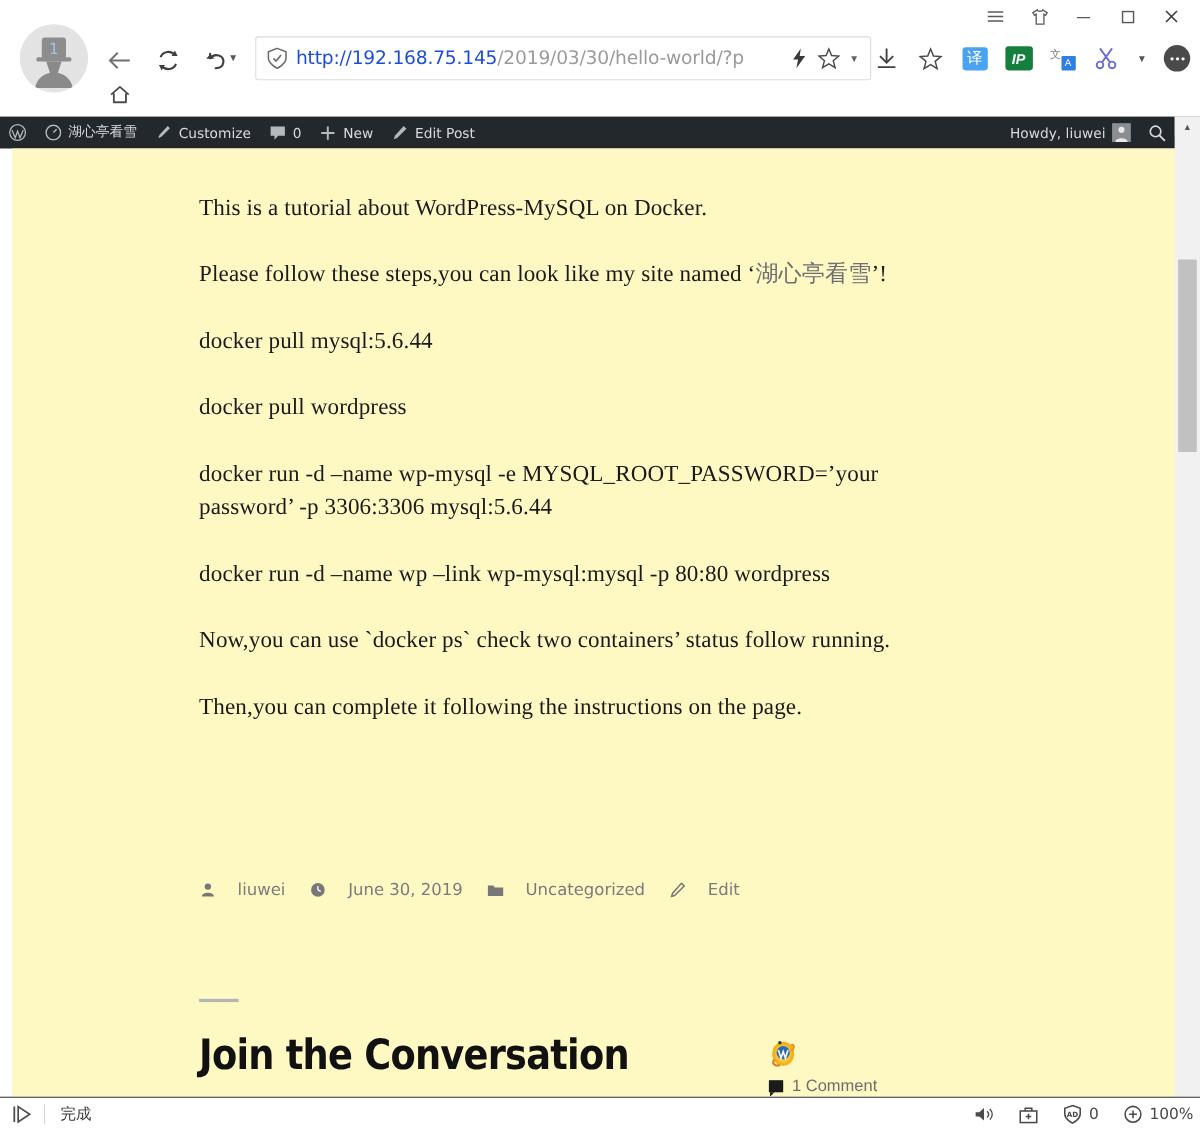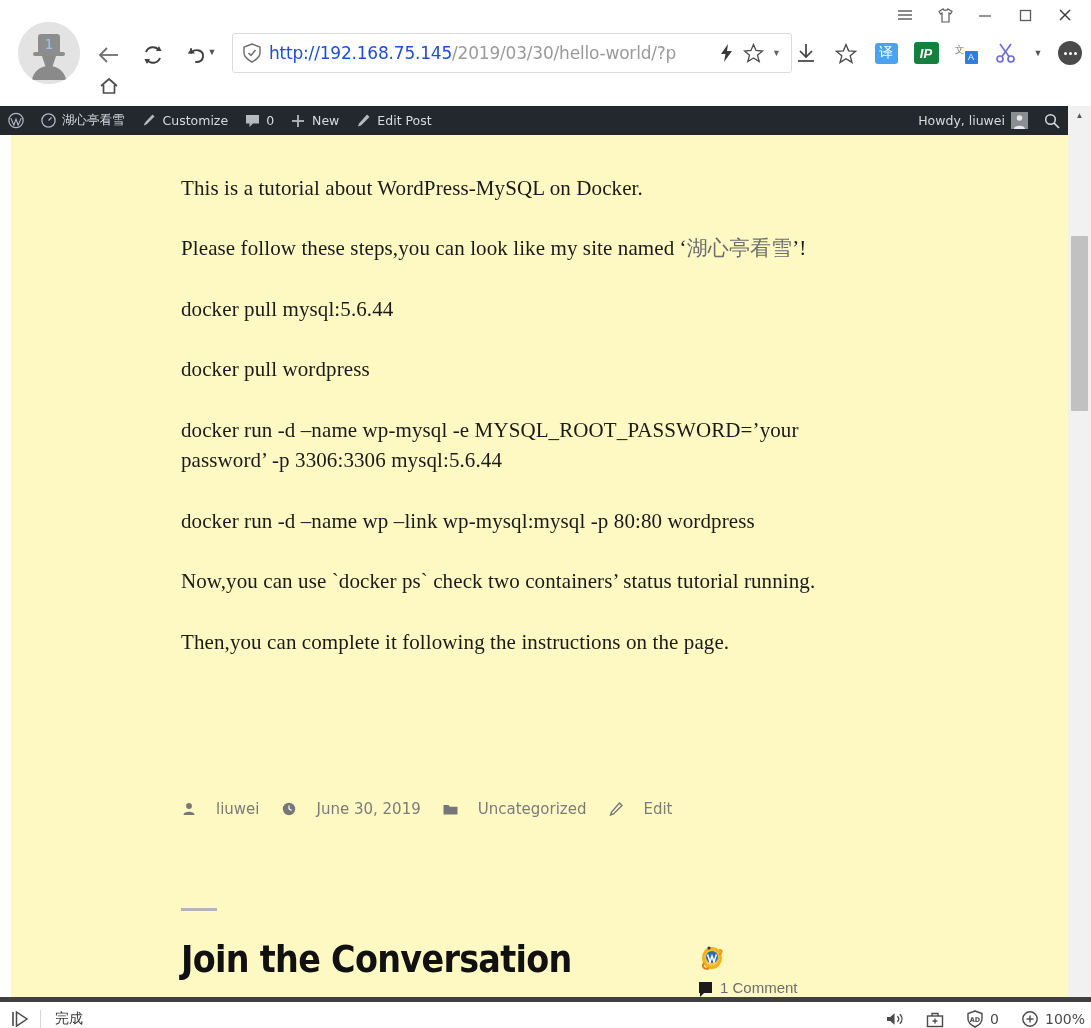--- a/index.html
+++ b/index.html
@@ -189,22 +189,22 @@
     background: #f1f1f1;
   }
   .sb-thumb {
     position: absolute; left: 3px; top: 130px; width: 17px; height: 175px; background: #c1c1c1; border-radius: 1px;
   }
   .corner-dark { position:absolute; right:0; top:106px; width:23px; height:18px; background:#23282d; }
 
   
   .statusbar {
     position: absolute; left: 0; bottom: 0; width: 1091px; height: 31px;
-    background: #ffffff; border-top: 5px solid #404040;
-    display: flex; align-items: flex-end; font-size: 13.5px; color: #4a4a4a;
+    background: #ffffff; border-top: 1px solid #404040;
+    display: flex; align-items: center; font-size: 13.5px; color: #4a4a4a;
     font-family: "DejaVu Sans", sans-serif;
   }
   .sb-play { width: 40px; display: flex; align-items: center; justify-content: center; color: #4a4a4a;}
   .sb-div { width: 1px; height: 18px; background: #d6d6d6; }
   .sb-status { padding-left: 14px; color: #3b3b3b; font-size: 14px;}
   .sb-right { margin-left: auto; display: flex; align-items: center; gap: 22px; padding-right: 6px; }
   .sb-ritem { display: flex; align-items: center; gap: 6px; color: #4a4a4a; font-size: 14px;}
   .sb-ico { width: 18px; height: 18px; display:flex; align-items:center; justify-content:center;}
 </style>
 </head>
@@ -462,21 +462,21 @@
   </div>
 
   <div class="content">
     <div class="post-body">
       <p class="para first">This is a tutorial about WordPress-MySQL on Docker.</p>
       <p class="para"><span>Please follow these steps,you can look like my site named ‘</span><span class="cn">湖心亭看雪</span><span>’!</span></p>
       <p class="para">docker pull mysql:5.6.44</p>
       <p class="para">docker pull wordpress</p>
       <p class="para">docker run -d –name wp-mysql -e MYSQL_ROOT_PASSWORD=’your password’ -p 3306:3306 mysql:5.6.44</p>
       <p class="para">docker run -d –name wp –link wp-mysql:mysql -p 80:80 wordpress</p>
-      <p class="para">Now,you can use `docker ps` check two containers’ status tutorial running.</p>
+      <p class="para">Now,you can use `docker ps` check two containers’ status follow running.</p>
       <p class="para">Then,you can complete it following the instructions on the page.</p>
     </div>
 
     <div class="meta">
       <div class="meta-item">
         <span class="meta-ico">
           <svg width="14" height="14" viewBox="0 0 14 14">
               <circle cx="7" cy="4" r="2.9" fill="#777"></circle>
               <path d="M1.5 13 C1.5 8.6 12.5 8.6 12.5 13 Z" fill="#777"></path>
             </svg>

